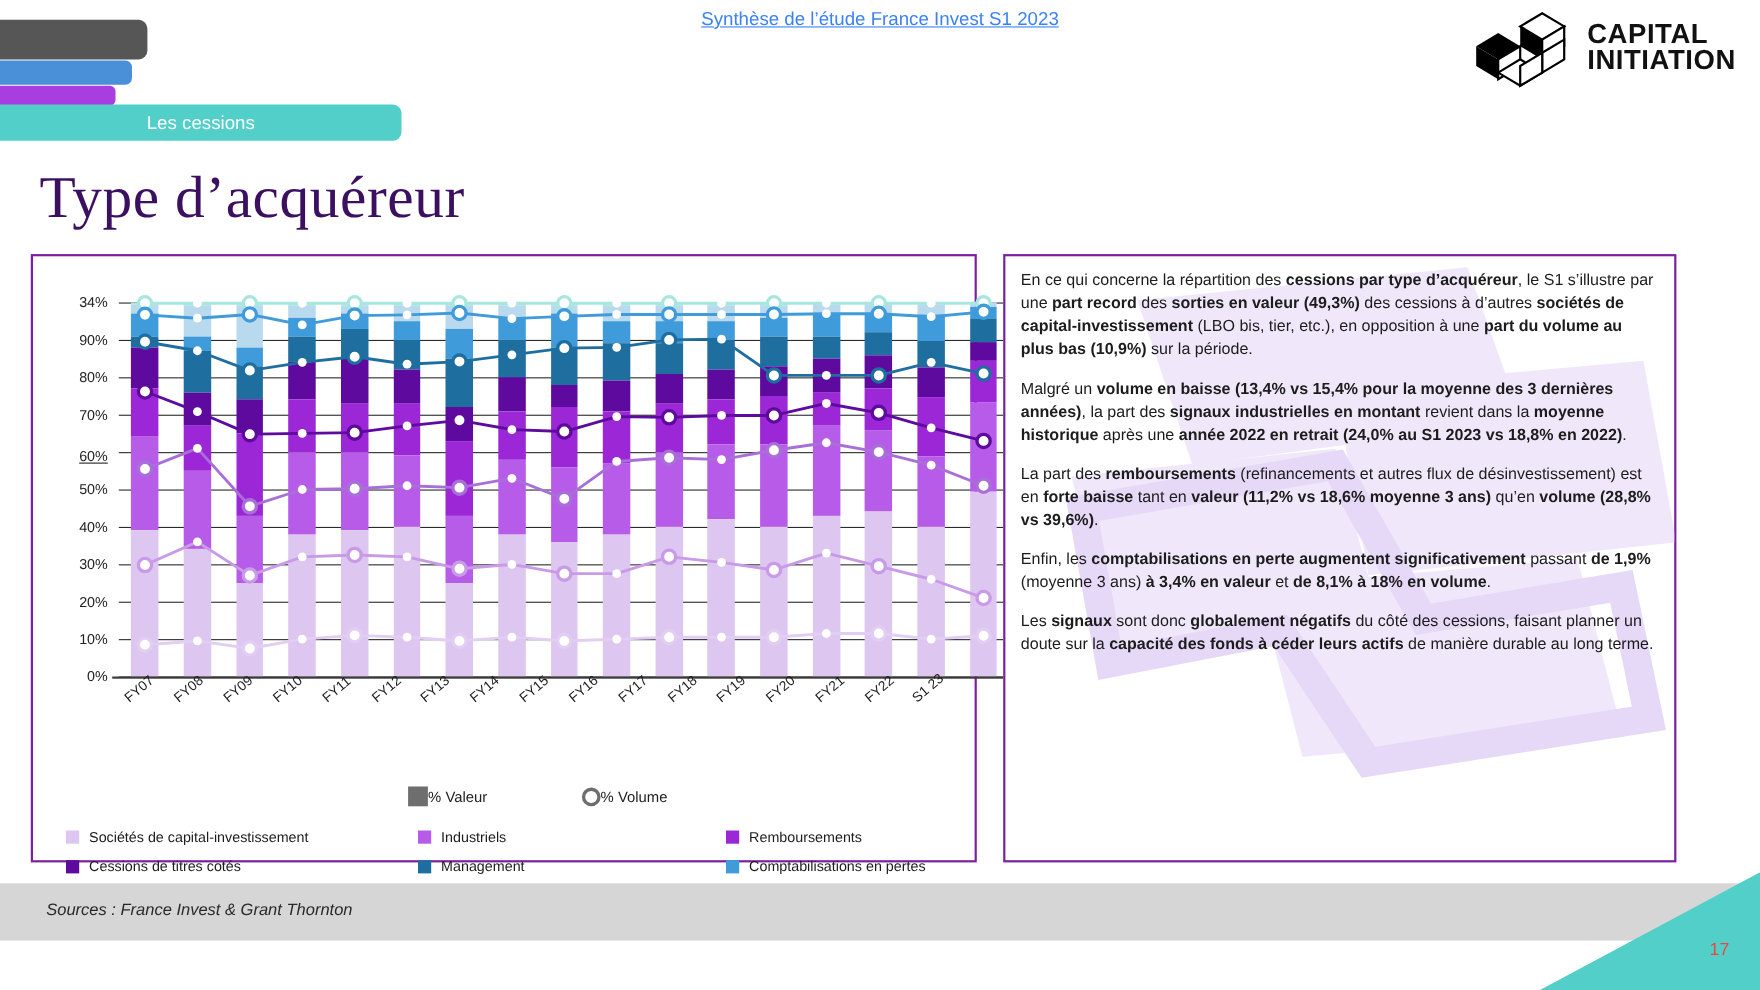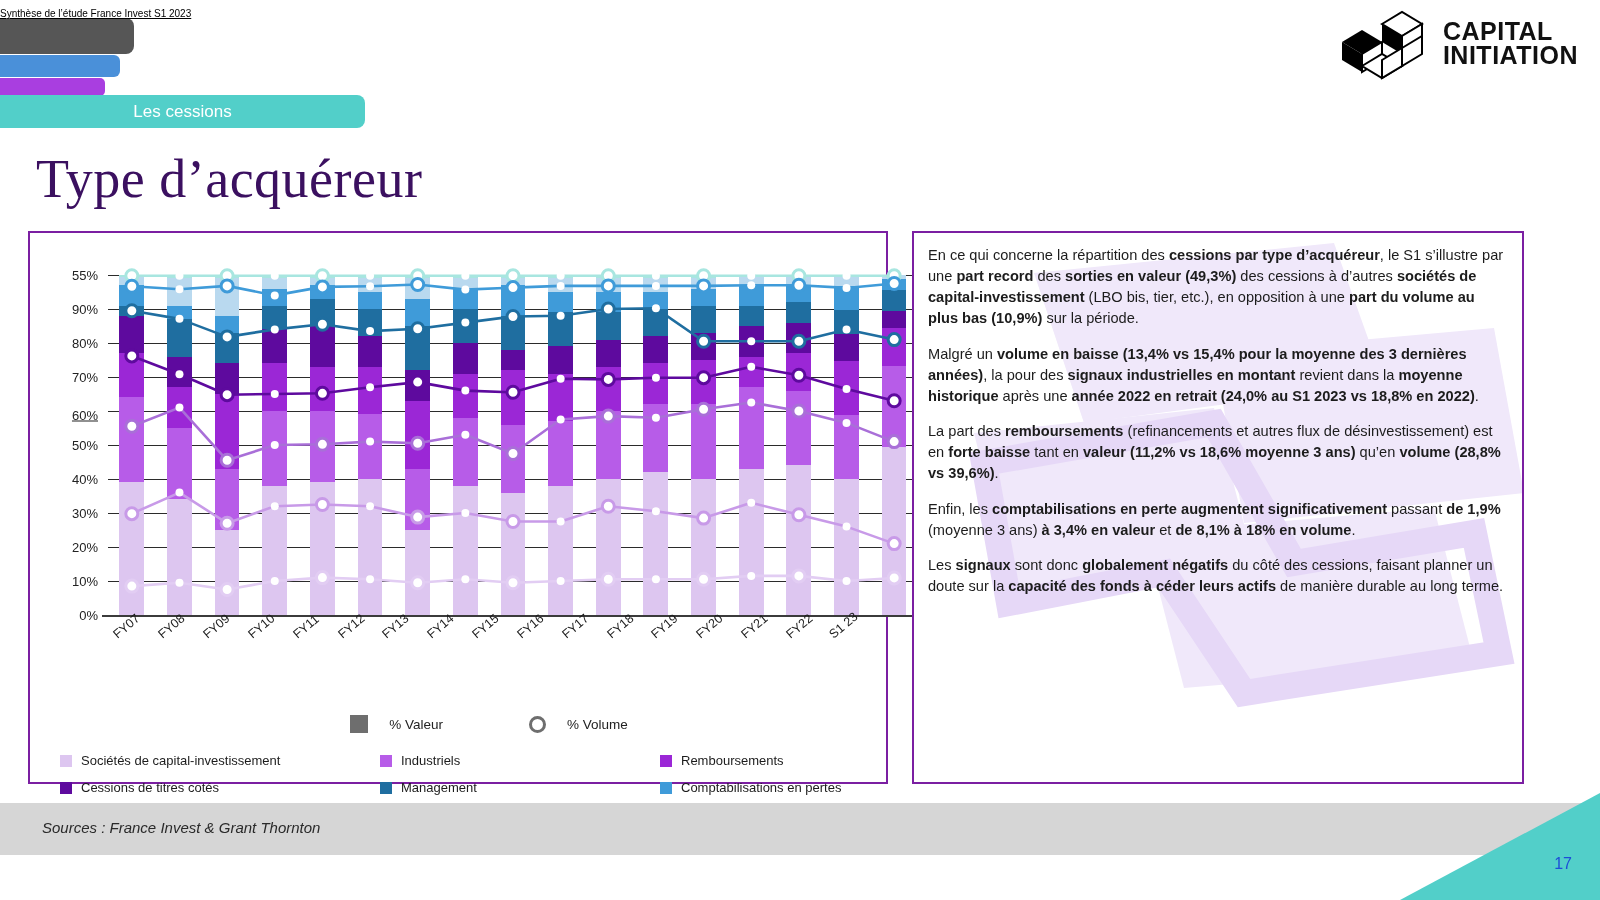--- a/index.html
+++ b/index.html
@@ -16,21 +16,21 @@
   .deco { position:absolute; left:0; }
   .deco-grey   { top:18px;  width:134px; height:36px; background:#565656; border-radius:0 8px 8px 0; }
   .deco-blue   { top:55px;  width:120px; height:22px; background:#4a90d9; border-radius:0 6px 6px 0; }
   .deco-purple { top:78px;  width:105px; height:18px; background:#a93ee0; border-radius:0 5px 5px 0; }
   .deco-teal   { top:95px;  width:365px; height:33px; background:#52cfc9; border-radius:0 8px 8px 0;
                  color:#fff; font-size:17px; display:flex; align-items:center; justify-content:center; }
 
   
   .top-link {
     position:absolute; left:0; right:0; top:8px;
-    text-align:left; color:#000000; font-size:10px;
+    text-align:center; color:#3b82f6; font-size:17px;
     text-decoration:underline; font-family:"Liberation Sans", sans-serif;
   }
 
   
   .logo-wrap { position:absolute; right:22px; top:8px; display:flex; align-items:center; gap:14px; }
   .logo-text { line-height:0.95; font-weight:bold; font-size:25px; letter-spacing:0.5px; color:#111; }
 
   
   .page-title {
     position:absolute; left:36px; top:148px;
@@ -76,21 +76,21 @@
     margin-top:6px;
   }
 
   svg.lines { position:absolute; left:0; top:0; overflow:visible; }
 
   
   .marker-legend {
     position:absolute; left:0; top:440px; width:100%;
     display:flex; justify-content:center; gap:86px; align-items:center;
   }
-  .ml-item { display:flex; align-items:center; gap:21px; font-size:13.5px; color:#222; }
+  .ml-item { display:flex; align-items:center; gap:0; font-size:13.5px; color:#222; }
   .sq-grey { width:18px; height:18px; background:#6e6e6e; }
   .circ-grey { width:17px; height:17px; border:3px solid #6e6e6e; border-radius:50%; background:#fff; }
 
   
   .cat-legend {
     position:absolute; left:-48px; top:478px; width:840px;
     display:grid; grid-template-columns: 320px 280px 240px;
     row-gap:12px;
   }
   .cat-item { display:flex; align-items:center; gap:9px; font-size:13px; color:#1c1c1c; }
@@ -119,21 +119,21 @@
     font-style:italic; font-size:15px; color:#2a2a2a;
     font-family:"Liberation Sans", sans-serif;
   }
   .corner-teal {
     position:absolute; right:0; top:793px; width:200px; height:107px;
     background:#52cfc9;
     clip-path: polygon(100% 0, 100% 100%, 0 100%);
   }
   .page-num {
     position:absolute; right:28px; top:855px;
-    color:#1d4ed8; font-size:16px;
+    color:#ef4444; font-size:16px;
   }
 </style>
 </head>
 <body>
 
 <div class="deco deco-grey"></div>
 <div class="deco deco-blue"></div>
 <div class="deco deco-purple"></div>
 <div class="deco deco-teal">
   <span>Les cessions</span>
@@ -180,21 +180,21 @@
           <div class="ytick" style="top: 170px;">50%</div>
           <div class="grid-line" style="top: 136px;"></div>
           <div class="ytick" style="top: 140px; text-decoration: underline;">60%</div>
           <div class="grid-line" style="top: 102px;"></div>
           <div class="ytick" style="top: 102px;">70%</div>
           <div class="grid-line" style="top: 68px;"></div>
           <div class="ytick" style="top: 68px;">80%</div>
           <div class="grid-line" style="top: 34px;"></div>
           <div class="ytick" style="top: 34px;">90%</div>
           <div class="grid-line" style="top: 0px;"></div>
-          <div class="ytick" style="top: 0px;">55%</div>
+          <div class="ytick" style="top: 0px;">34%</div>
         </div>
       <div class="bars" id="bars">
           <div class="bar-slot">
             <div class="bar">
               <div class="seg" style="height: 39%; background: rgb(221, 198, 240);"></div>
               <div class="seg" style="height: 25%; background: rgb(183, 92, 232);"></div>
               <div class="seg" style="height: 13%; background: rgb(155, 39, 214);"></div>
               <div class="seg" style="height: 11%; background: rgb(94, 10, 158);"></div>
               <div class="seg" style="height: 3%; background: rgb(31, 110, 160);"></div>
               <div class="seg" style="height: 6%; background: rgb(63, 155, 217);"></div>
@@ -632,21 +632,21 @@
     <g fill="#f0e8fa">
       <polygon points="120,40 420,10 470,150 170,190"></polygon>
       <polygon points="300,120 580,95 610,260 330,290"></polygon>
       <polygon points="60,200 300,175 340,330 100,360"></polygon>
       <polygon points="230,300 520,275 560,430 270,455"></polygon>
     </g>
     <path d="M70,230 L300,190 L380,330 L560,300 L585,420 L330,460 L250,340 L95,370 Z" fill="none" stroke="#e6d8f7" stroke-width="26"></path>
   </svg>
   <div class="text-inner" id="commentary">
       <p class="para"><span>En ce qui concerne la répartition des </span><b>cessions par type d’acquéreur</b><span>, le S1 s’illustre par une </span><b>part record</b><span> des </span><b>sorties en valeur (49,3%)</b><span> des cessions à d’autres </span><b>sociétés de capital-investissement</b><span> (LBO bis, tier, etc.), en opposition à une </span><b>part du volume au plus bas (10,9%)</b><span> sur la période.</span></p>
-      <p class="para"><span>Malgré un </span><b>volume en baisse (13,4% vs 15,4% pour la moyenne des 3 dernières années)</b><span>, la pour des </span><b>signaux industrielles en montant</b><span> revient dans la </span><b>moyenne historique</b><span> après une </span><b>année 2022 en retrait (24,0% au S1 2023 vs 18,8% en 2022)</b><span>.</span></p>
+      <p class="para"><span>Malgré un </span><b>volume en baisse (13,4% vs 15,4% pour la moyenne des 3 dernières années)</b><span>, la part des </span><b>signaux industrielles en montant</b><span> revient dans la </span><b>moyenne historique</b><span> après une </span><b>année 2022 en retrait (24,0% au S1 2023 vs 18,8% en 2022)</b><span>.</span></p>
       <p class="para"><span>La part des </span><b>remboursements</b><span> (refinancements et autres flux de désinvestissement) est en </span><b>forte baisse</b><span> tant en </span><b>valeur (11,2% vs 18,6% moyenne 3 ans)</b><span> qu’en </span><b>volume (28,8% vs 39,6%)</b><span>.</span></p>
       <p class="para"><span>Enfin, les </span><b>comptabilisations en perte augmentent significativement</b><span> passant </span><b>de 1,9%</b><span> (moyenne 3 ans) </span><b>à 3,4% en valeur</b><span> et </span><b>de 8,1% à 18% en volume</b><span>.</span></p>
       <p class="para"><span>Les </span><b>signaux</b><span> sont donc </span><b>globalement négatifs</b><span> du côté des cessions, faisant planner un doute sur la </span><b>capacité des fonds à céder leurs actifs</b><span> de manière durable au long terme.</span></p>
     </div>
 </div>
 
 <div class="footer-band"></div>
 <div class="footer-src">Sources : France Invest &amp; Grant Thornton</div>
 <div class="corner-teal"></div>
 <div class="page-num">17</div>

